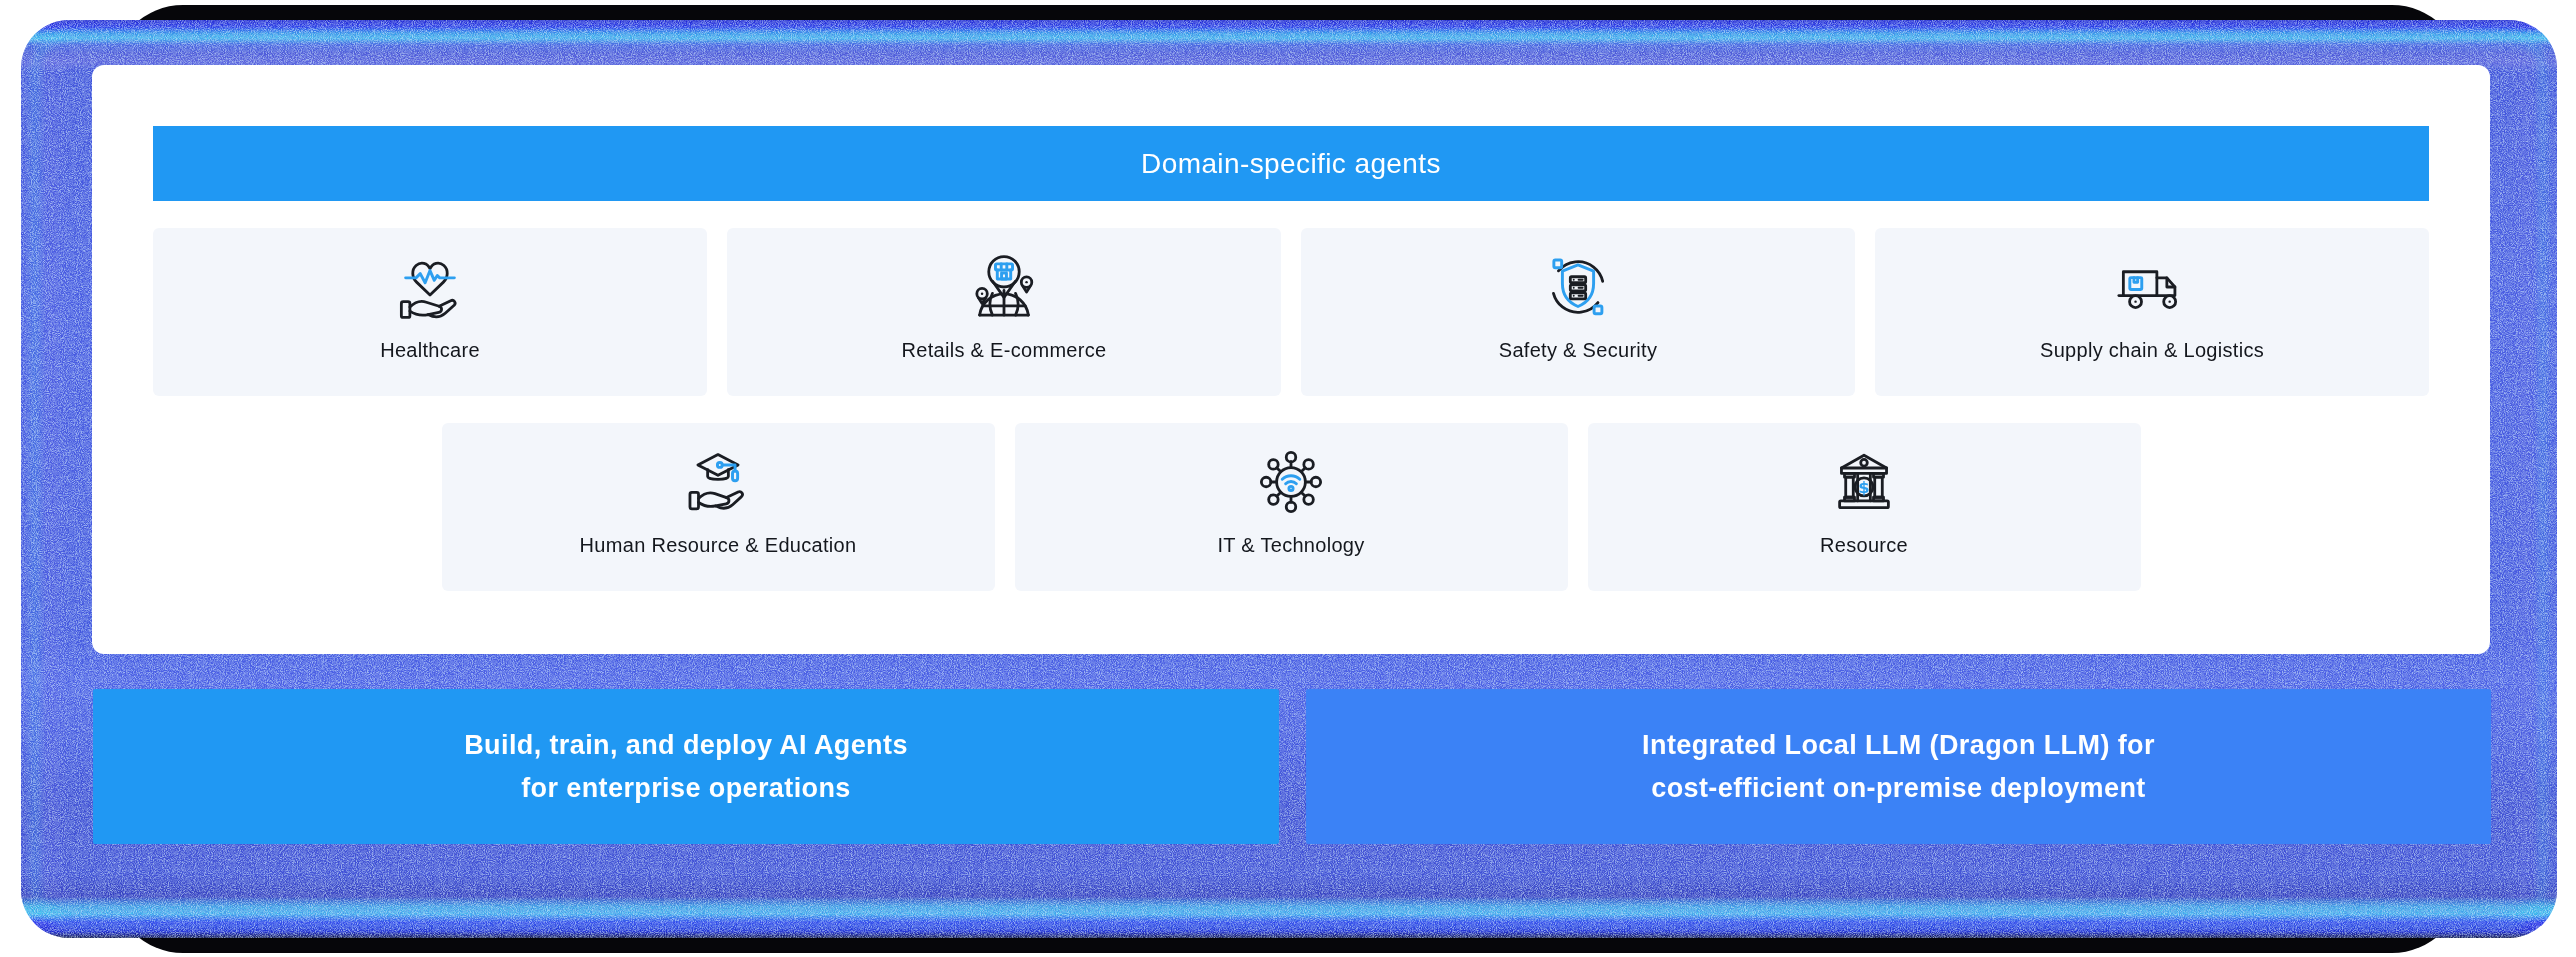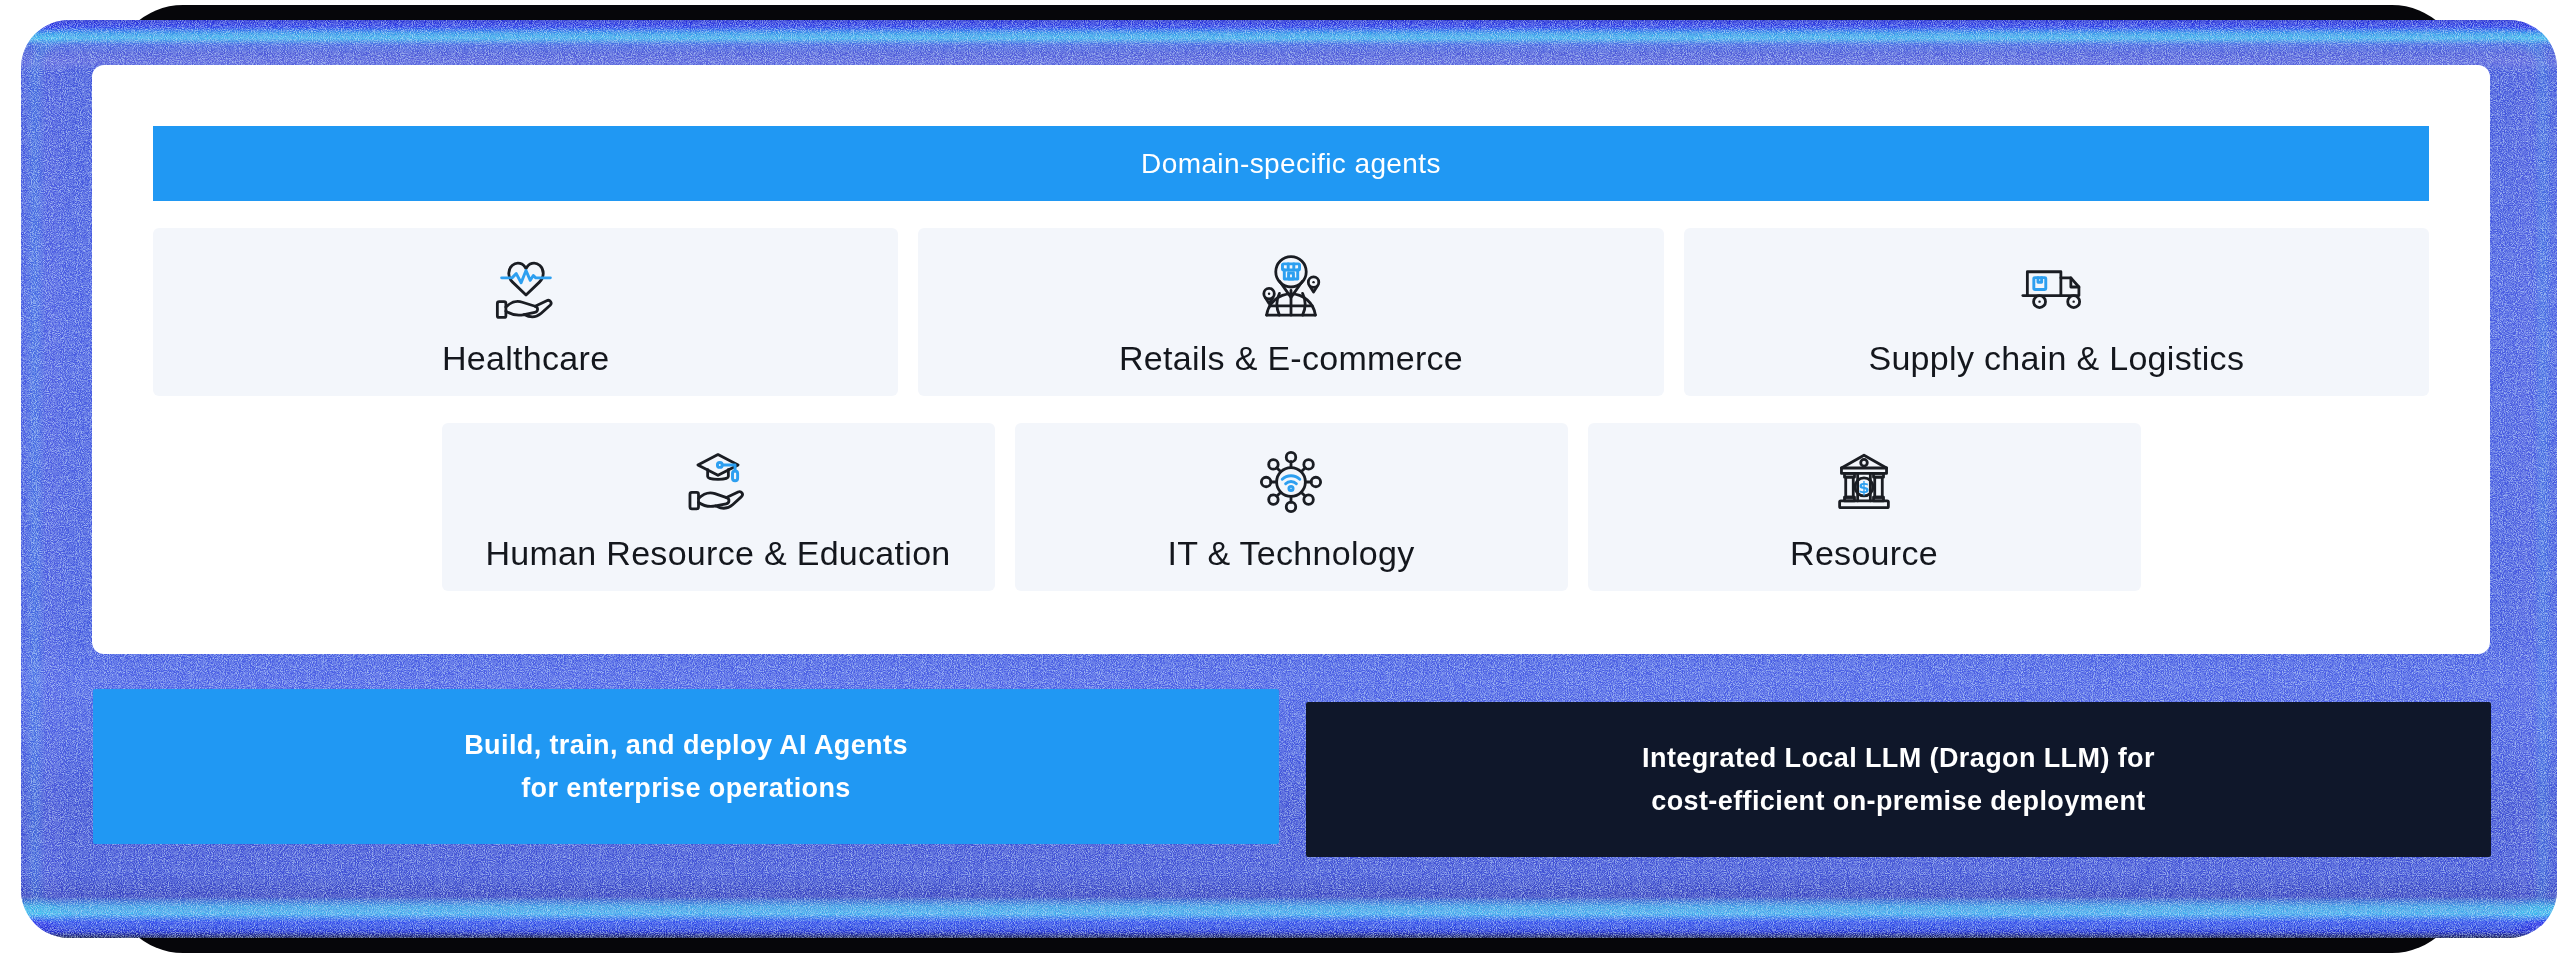--- a/index.html
+++ b/index.html
@@ -57,21 +57,21 @@
   .domain-card {
     height:168px; background:#f3f6fb; border-radius:6px;
     display:flex; flex-direction:column; align-items:center;
     padding-top:16.5px;
   }
   .row-1 .domain-card { flex:1 1 0; }
   .row-2 .domain-card { width:553px; }
   .domain-card .icon-wrap { height:84px; display:flex; align-items:center; justify-content:center; }
   .domain-card svg.icon { width:78px; height:78px; }
   .domain-card .card-label {
-    margin-top:10.5px; font-size:34px; font-weight:500; color:#14171d; letter-spacing:0.3px;
+    margin-top:10.5px; font-size:20px; font-weight:500; color:#14171d; letter-spacing:0.3px;
   }
   
   .banner {
     position:absolute; top:689px; height:155px; border-radius:2.2px;
     display:flex; flex-direction:column; align-items:center; justify-content:center;
   }
   .banner-left  { left:93px;  width:1186px; }
   .banner-right { left:1306px; width:1185px; }
   .banner span {
     color:#ffffff; font-size:27px; font-weight:600; letter-spacing:0.4px;
@@ -146,20 +146,38 @@
               <rect x="25" y="13" width="14" height="5" rx="1"></rect>
               <path d="M29.7 13 V18 M34.3 13 V18"></path>
               <path d="M26.5 18 V25.5 H37.5 V18"></path>
               <rect x="30" y="20.5" width="4" height="5"></rect>
             </g>
           </svg>
         </div>
         <div class="card-label">Retails &amp; E-commerce</div>
       </div>
 
+      <div class="domain-card">
+        <div class="icon-wrap">
+          <svg class="icon" viewBox="0 0 64 64" fill="none" stroke="#1A1D23" stroke-width="2.3" stroke-linecap="round" stroke-linejoin="round">
+            <circle cx="32" cy="32" r="20.8" stroke-dasharray="46 19.5" transform="rotate(38 32 32)"></circle>
+            <rect x="12.2" y="9.8" width="6.4" height="6.4" rx="1.2" stroke="#2D9FF0" stroke-width="2.4"></rect>
+            <rect x="45.2" y="47.6" width="6.4" height="6.4" rx="1.2" stroke="#2D9FF0" stroke-width="2.4"></rect>
+            <path d="M32 13.8 L44.8 18.9 V29.2 C44.8 38.8 39.7 44.9 32 48 C24.3 44.9 19.2 38.8 19.2 29.2 V18.9 Z" stroke="#2D9FF0" stroke-width="2.4"></path>
+            <rect x="25.7" y="23.6" width="12.6" height="4.9" rx="1"></rect>
+            <rect x="25.7" y="30.2" width="12.6" height="4.9" rx="1"></rect>
+            <rect x="25.7" y="36.8" width="12.6" height="4.9" rx="1"></rect>
+            <circle cx="28.5" cy="26.05" r="0.8" fill="#1A1D23" stroke="none"></circle>
+            <circle cx="28.5" cy="32.65" r="0.8" fill="#1A1D23" stroke="none"></circle>
+            <circle cx="28.5" cy="39.25" r="0.8" fill="#1A1D23" stroke="none"></circle>
+            <path d="M32.5 26.05 H35.8 M32.5 32.65 H35.8 M32.5 39.25 H35.8" stroke-width="1.6"></path>
+          </svg>
+        </div>
+        <div class="card-label">Safety &amp; Security</div>
+      </div>
 
       <div class="domain-card">
         <div class="icon-wrap">
           <svg class="icon" viewBox="0 0 64 64" fill="none" stroke="#1A1D23" stroke-width="2.3" stroke-linecap="round" stroke-linejoin="round">
             <rect x="8.5" y="19.5" width="27.5" height="19.5"></rect>
             <path d="M36 24.5 H44.2 L50.8 32 V39 H36"></path>
             <path d="M44.2 24.5 V32 H50.8"></path>
             <circle cx="18.5" cy="44" r="4.9"></circle>
             <circle cx="18.5" cy="44" r="1" fill="#1A1D23" stroke="none"></circle>
             <circle cx="46.5" cy="44" r="4.9"></circle>
@@ -241,19 +259,19 @@
         <div class="card-label">Resource</div>
       </div>
 
     </div>
   </div>
 
   <div class="banner banner-left" style="background:#2098F3;">
     <span>Build, train, and deploy AI Agents</span>
     <span>for enterprise operations</span>
   </div>
-  <div class="banner banner-right" style="background:#0f172a;margin-top:13px;">
+  <div class="banner banner-right" style="background:#3b82f6;">
     <span>Integrated Local LLM (Dragon LLM) for</span>
     <span>cost-efficient on-premise deployment</span>
   </div>
 
 </div>
 
 
 </body></html>

